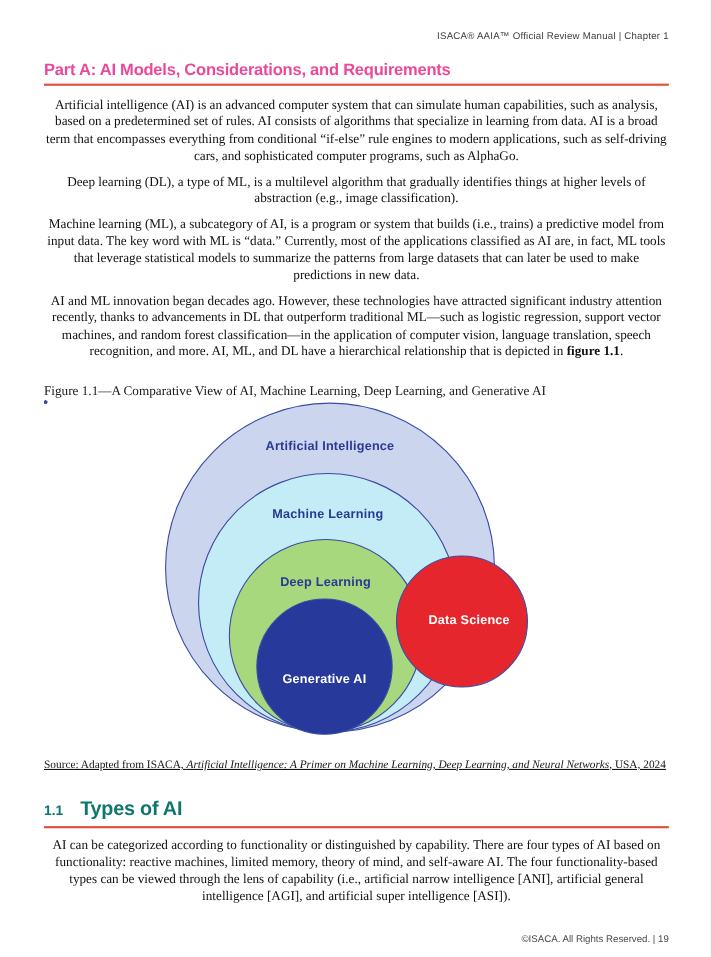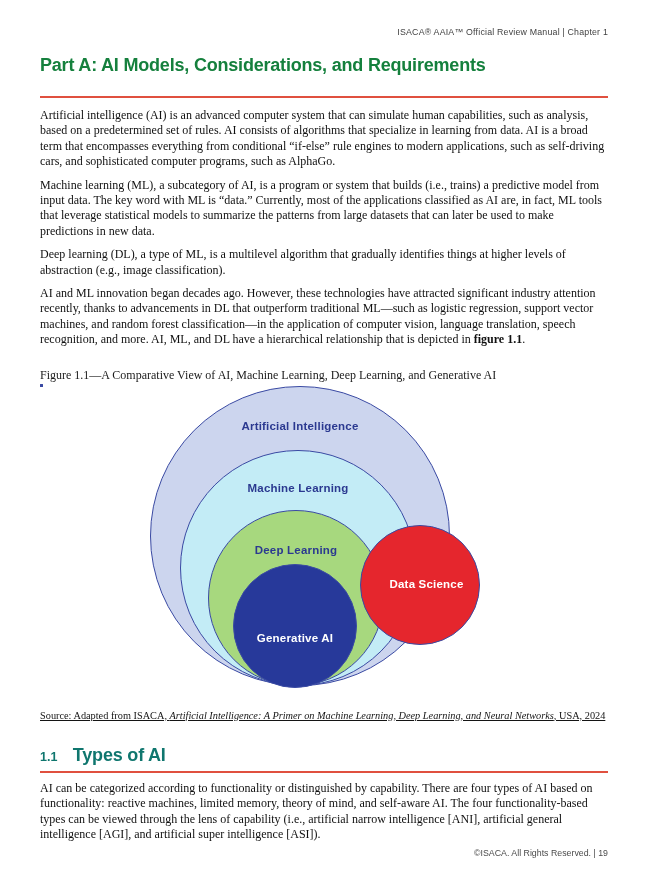--- a/index.html
+++ b/index.html
@@ -8,26 +8,26 @@
     font-family:"Liberation Serif", serif; overflow:hidden; margin:0 auto;
   }
   .running-header {
     position:absolute; top:27px; right:38px;
     font-family:"Liberation Sans", sans-serif; font-size:8.8px; color:#3f3f3f;
     letter-spacing:0.2px;
   }
   .content { position:absolute; left:40px; top:55px; width:568px; }
   h1.part-title {
     margin:0; font-family:"Liberation Sans", sans-serif; font-weight:bold;
-    font-size:18px; color:#15803d; letter-spacing:-0.2px;
-    border-bottom:2px solid #e0503f; padding-bottom:20px;
+    font-size:15px; color:#ec4899; letter-spacing:-0.2px;
+    border-bottom:2px solid #e0503f; padding-bottom:4px;
   }
   p.body {
     margin:8px 0 0 0; font-size:12px; line-height:15.4px; color:#101010;
-    text-align:left;
+    text-align:center;
   }
   p.body.first { margin-top:10px; }
   .fig-caption {
     margin-top:20px; font-size:12px; color:#1a1a1a;
   }
   .diagram { position:relative; height:318px; margin-top:1px; }
   .circle {
     position:absolute; border-radius:50%;
     border:1.5px solid #3a4aa3; box-sizing:border-box;
   }
@@ -73,23 +73,23 @@
 <div class="page">
 
   <div class="running-header">ISACA® AAIA™ Official Review Manual  |  Chapter 1</div>
 
   <div class="content">
 
     <h1 class="part-title">Part A: AI Models, Considerations, and Requirements</h1>
 
     <p class="body first">Artificial intelligence (AI) is an advanced computer system that can simulate human capabilities, such as analysis, based on a predetermined set of rules. AI consists of algorithms that specialize in learning from data. AI is a broad term that encompasses everything from conditional “if-else” rule engines to modern applications, such as self-driving cars, and sophisticated computer programs, such as AlphaGo.</p>
 
+    <p class="body">Deep learning (DL), a type of ML, is a multilevel algorithm that gradually identifies things at higher levels of abstraction (e.g., image classification).</p>
+
     <p class="body">Machine learning (ML), a subcategory of AI, is a program or system that builds (i.e., trains) a predictive model from input data. The key word with ML is “data.” Currently, most of the applications classified as AI are, in fact, ML tools that leverage statistical models to summarize the patterns from large datasets that can later be used to make predictions in new data.</p>
-
-    <p class="body">Deep learning (DL), a type of ML, is a multilevel algorithm that gradually identifies things at higher levels of abstraction (e.g., image classification).</p>
 
     <p class="body"><span>AI and ML innovation began decades ago. However, these technologies have attracted significant industry attention recently, thanks to advancements in DL that outperform traditional ML—such as logistic regression, support vector machines, and random forest classification—in the application of computer vision, language translation, speech recognition, and more. AI, ML, and DL have a hierarchical relationship that is depicted in </span><strong>figure 1.1</strong><span>.</span></p>
 
     <div class="fig-caption">Figure 1.1—A Comparative View of AI, Machine Learning, Deep Learning, and Generative AI</div>
 
     <div class="diagram">
       <div class="circle c-ai" style="background-color: rgb(204, 213, 238);"></div>
       <div class="circle c-ml" style="background-color: rgb(195, 236, 246);"></div>
       <div class="circle c-dl" style="background-color: rgb(167, 216, 126);"></div>
       <div class="circle c-gen" style="background-color: rgb(39, 57, 154);"></div>

